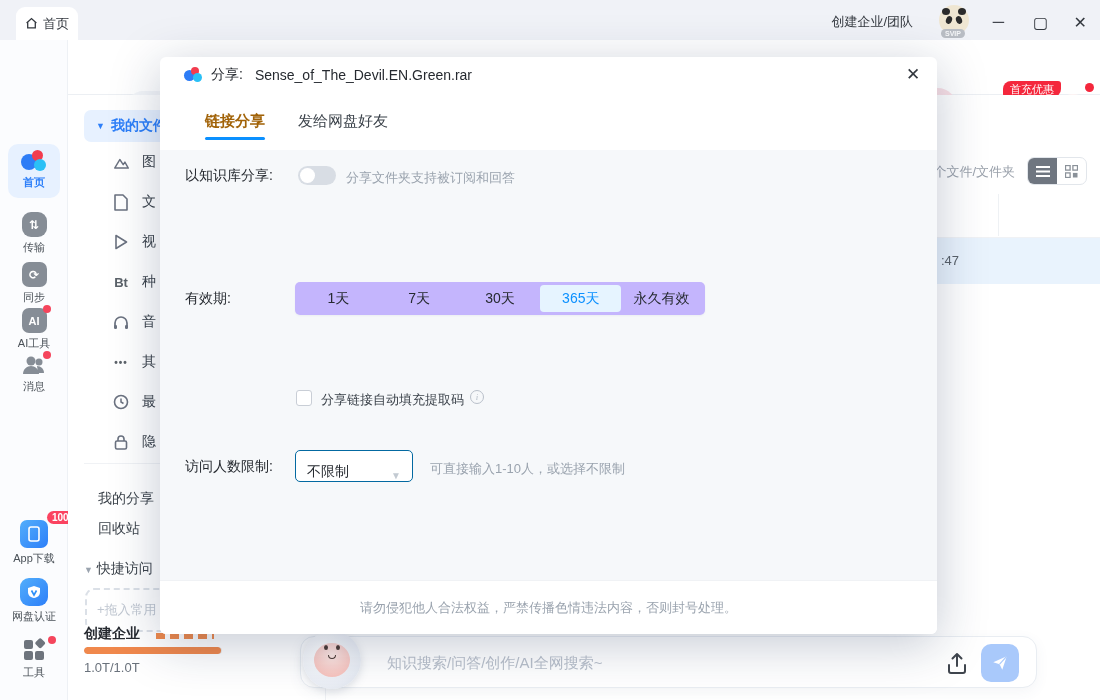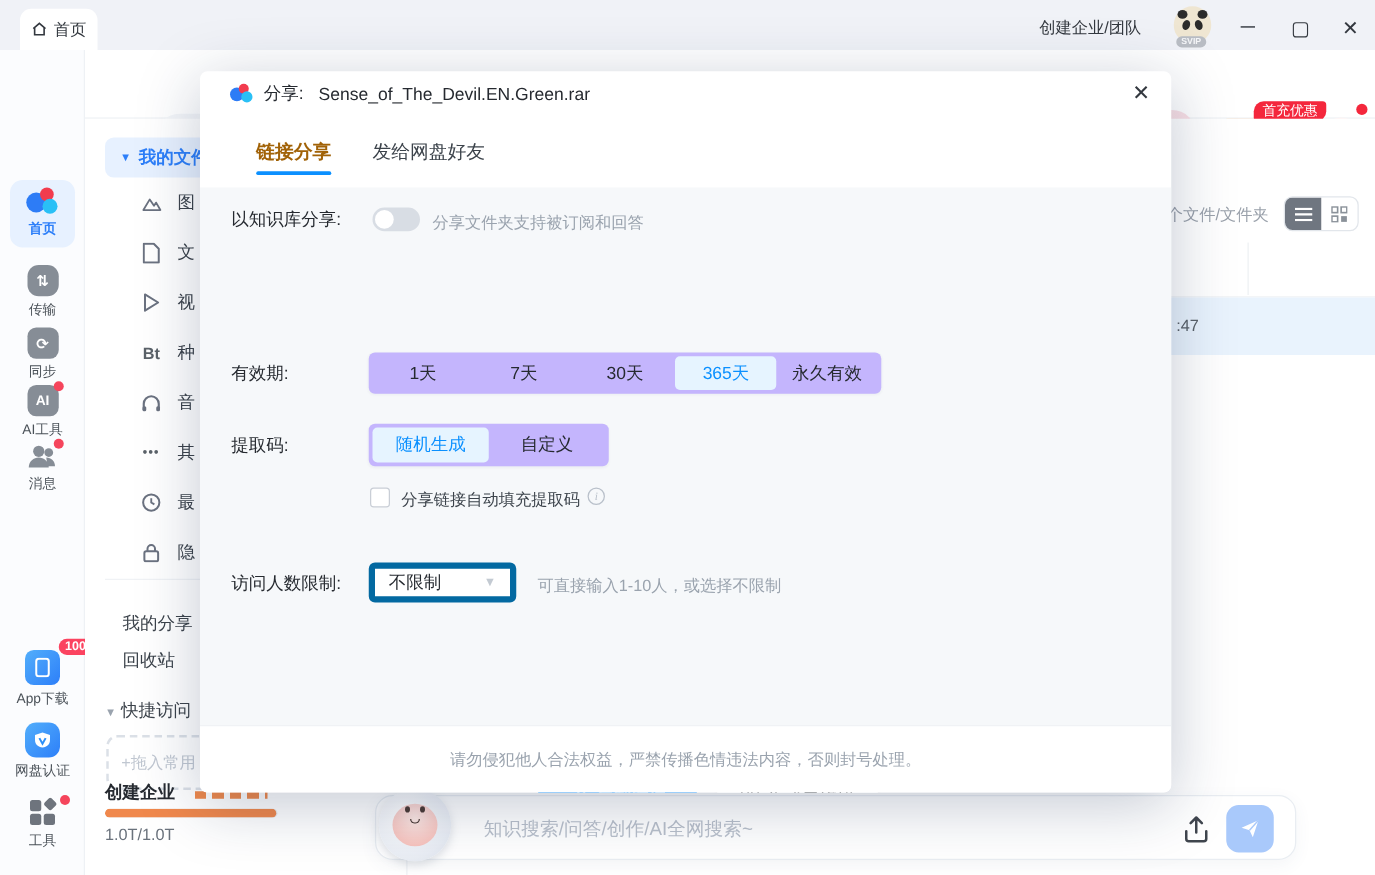--- a/index.html
+++ b/index.html
@@ -91,21 +91,21 @@
   .frm-label { position:absolute; left:25px; font-size:14px; color:#262a30; }
   .toggle { position:absolute; left:138px; top:16px; width:38px; height:19px; border-radius:10px; background:#d8dde4; }
   .toggle .knob { position:absolute; left:2px; top:2px; width:15px; height:15px; border-radius:50%; background:#fff; }
   .hint { position:absolute; font-size:13px; color:#9aa3ae; }
   .seg { position:absolute; left:135px; background:#c4b5fd; border-radius:5px; display:flex; align-items:stretch; padding:3px; box-shadow:0 1px 2px rgba(40,60,90,.05); }
   .seg .opt { display:flex; align-items:center; justify-content:center; font-size:14px; color:#262a30; border-radius:4px; }
   .seg .opt.on { background:#e6f4ff; color:#0b90ff; }
   .checkbox { position:absolute; left:136px; top:0px; width:16px; height:16px; border:1px solid #c9ced6; border-radius:3px; background:#fff; }
   .cb-label { position:absolute; left:161px; top:0px; font-size:13px; color:#3c434b; }
   .info-i { position:absolute; left:310px; top:0px; width:14px; height:14px; border:1px solid #b9c0ca; border-radius:50%; color:#b9c0ca; font-size:9px; text-align:center; line-height:13px; font-style:italic; font-family:"Liberation Serif",serif; }
-  .dropdown { position:absolute; left:135px; top:-6px; width:118px; height:32px; background:#fff; border:5px solid #0369a1; border-radius:5px; display:flex; align-items:center; justify-content:space-between; padding:0 11px; font-size:14px; color:#262a30; }
+  .dropdown { position:absolute; left:135px; top:-6px; width:118px; height:32px; background:#fff; border:1px solid #0369a1; border-radius:5px; display:flex; align-items:flex-end; justify-content:space-between; padding:0 11px; font-size:14px; color:#262a30; }
   .dropdown .chev { color:#c3cad2; font-size:10px; }
   .btn-copy { position:absolute; left:270px; top:470px; width:128px; height:37px; border-radius:19px; background:#0b90ff; color:#fff; font-size:14px; font-weight:bold; display:flex; align-items:center; justify-content:center; gap:7px; }
   .btn-qr { position:absolute; left:413px; top:470px; width:130px; height:37px; border-radius:19px; background:#fff; color:#262a30; font-size:14px; display:flex; align-items:center; justify-content:center; gap:7px; box-shadow:0 1px 4px rgba(40,60,90,.10); }
   .qr-ic { display:inline-grid; grid-template-columns:6px 6px; grid-template-rows:6px 6px; gap:2px; }
   .qr-ic b { border:1.6px solid #262a30; }
 </style>
 </head>
 <body>
 
 <div class="titlebar">
@@ -402,27 +402,20 @@
       <span class="frm-label" style="top:10px">有效期:</span>
       <div class="seg" style="top:2px;width:410px;height:33px">
         <span class="opt" style="flex:1">1天</span>
         <span class="opt" style="flex:1">7天</span>
         <span class="opt" style="flex:1">30天</span>
         <span class="opt on" style="flex:1">365天</span>
         <span class="opt" style="flex:1">永久有效</span>
       </div>
     </div>
 
-    <div class="abs" style="left:0;top:186px;width:777px;height:40px">
-      <span class="frm-label" style="top:12px">提取码:</span>
-      <div class="seg" style="top:3px;width:192px;height:34px">
-        <span class="opt on" style="flex:1">随机生成</span>
-        <span class="opt" style="flex:1">自定义</span>
-      </div>
-    </div>
 
     <div class="abs" style="left:0;top:240px;width:777px;height:20px">
       <span class="checkbox"></span>
       <span class="cb-label" style="top:1px">分享链接自动填充提取码</span>
       <span class="info-i">i</span>
     </div>
 
     <div class="abs" style="left:0;top:306px;width:777px;height:40px">
       <span class="frm-label" style="top:2px">访问人数限制:</span>
       <div class="dropdown">

